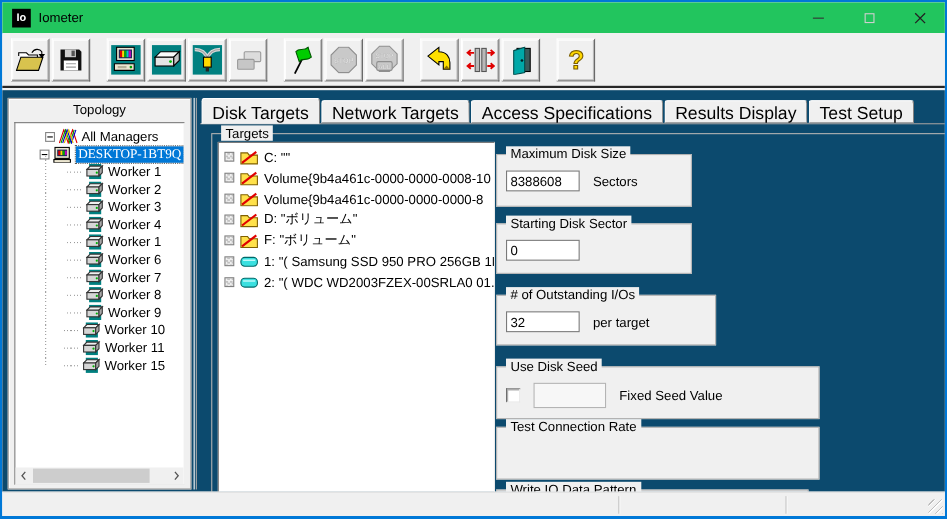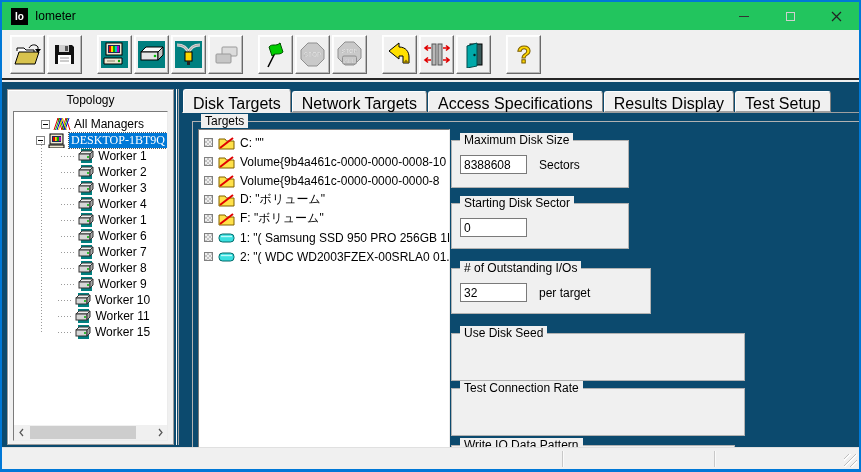--- a/index.html
+++ b/index.html
@@ -521,20 +521,25 @@
       <div class="sgrp g-ios">
         <span class="grplabel"># of Outstanding I/Os</span>
         <div class="grow">
           <input class="tinput" value="32" style="">
           <span>per target</span>
         </div>
       </div>
 
       <div class="sgrp g-seed">
         <span class="grplabel">Use Disk Seed</span>
+        <div class="grow">
+          <span class="cb"></span>
+          <span class="dinput"></span>
+          <span>Fixed Seed Value</span>
+        </div>
       </div>
 
       <div class="sgrp g-rate">
         <span class="grplabel">Test Connection Rate</span>
       </div>
 
       <div class="sgrp g-pattern">
         <span class="grplabel">Write IO Data Pattern</span>
       </div>
     </div>

